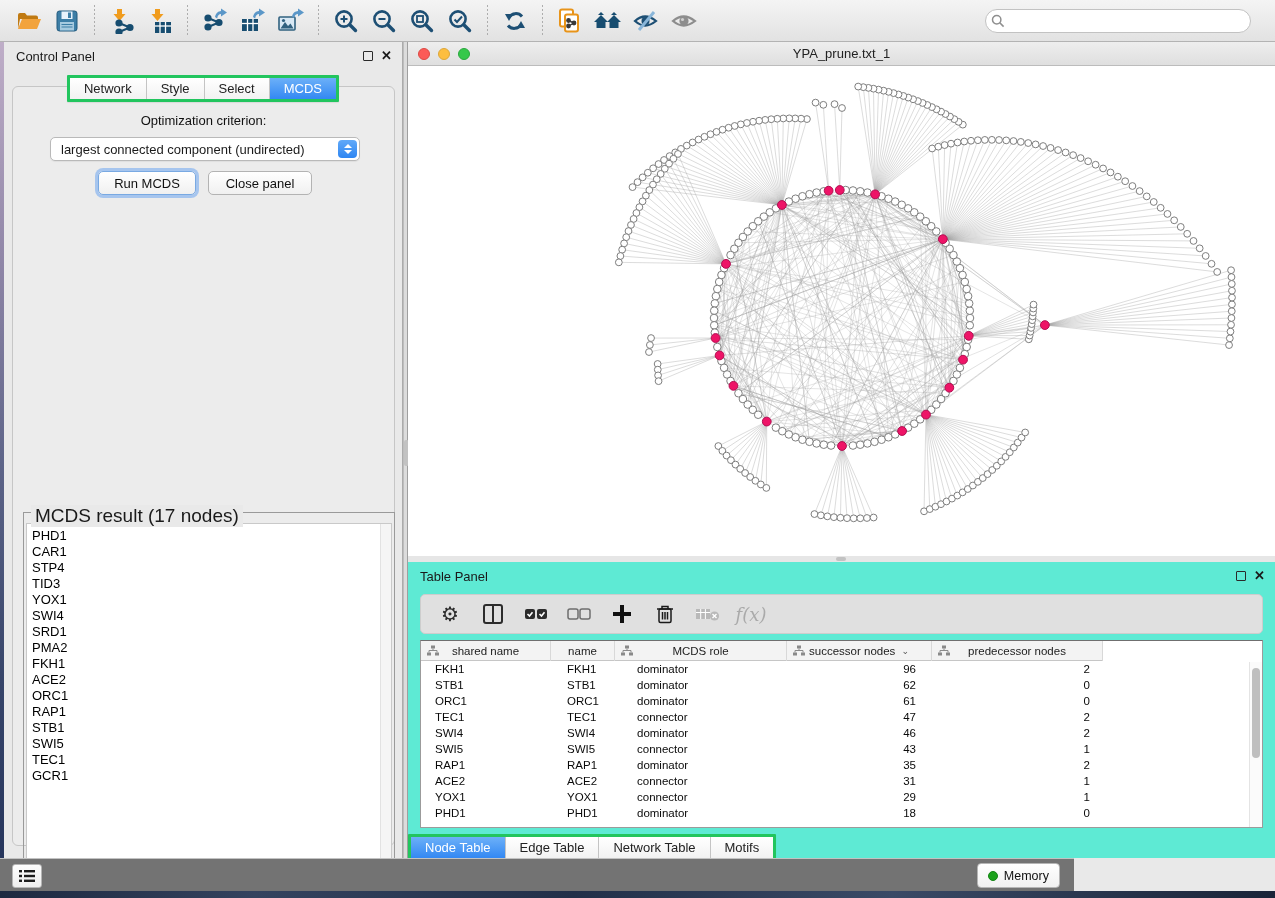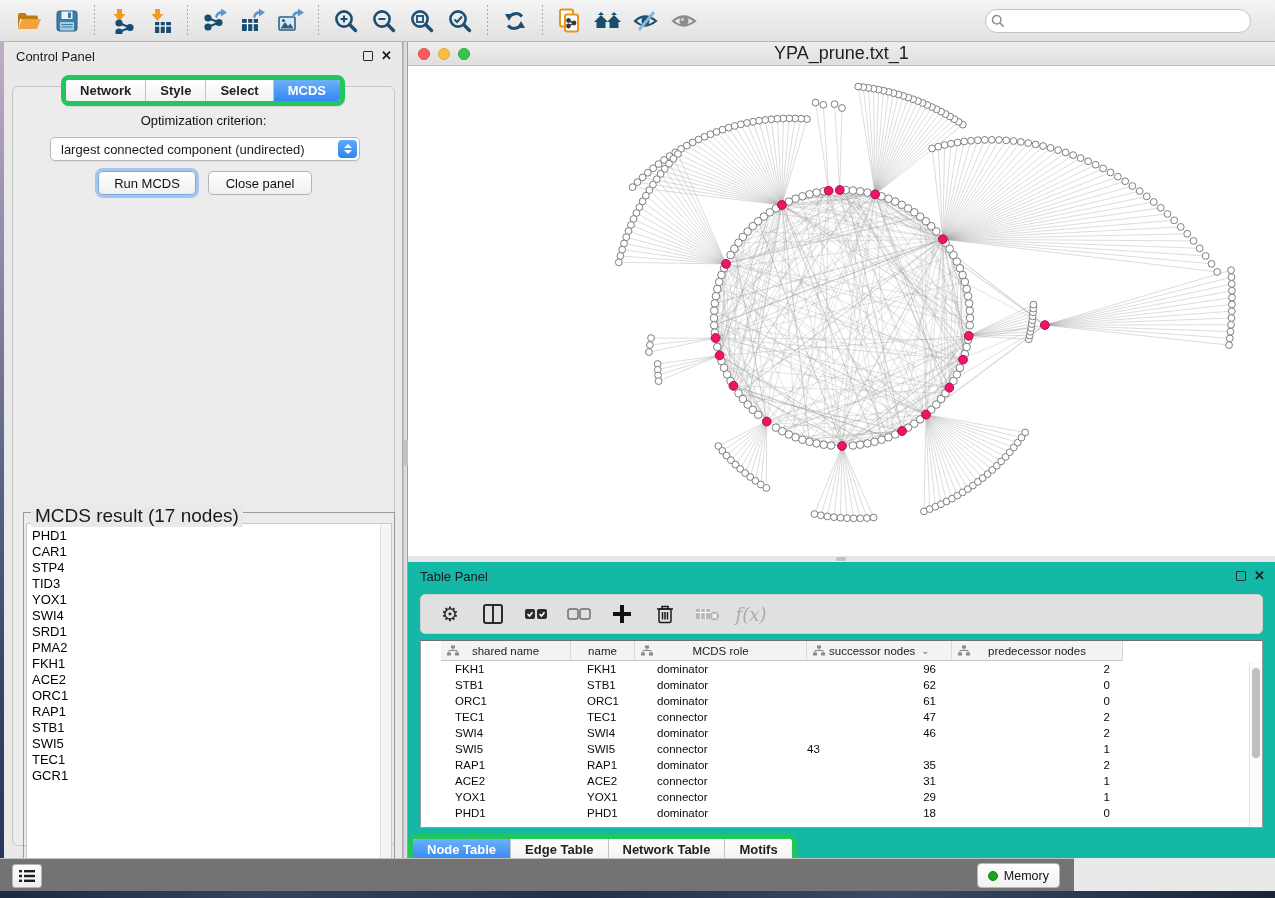--- a/index.html
+++ b/index.html
@@ -28,22 +28,22 @@
 
   
   #control-panel{position:absolute;left:4px;top:42px;width:399px;height:816px;
     background:#e9e9e9;border-right:1px solid #ababab;}
   .panel-title-row{height:26px;display:flex;align-items:center;padding:2px 10px 0 12px;font-size:13px;}
   .panel-title-row .win-btns{margin-left:auto;display:flex;align-items:center;gap:8px;}
   .float-btn{width:10px;height:10px;border:1.5px solid #2a2a2a;border-radius:1px;background:transparent;}
   .close-btn{font-size:13px;font-weight:bold;color:#1a1a1a;line-height:10px;}
 
   #cp-tabs{position:absolute;left:0;top:33px;width:100%;display:flex;justify-content:center;z-index:3;}
-  .seg{display:flex;border:5px solid #22c55e;border-radius:8px;overflow:hidden;background:#fff;
-    box-shadow:0 1px 1px rgba(0,0,0,.08);font-weight:bold;}
+  .seg{display:flex;border:3px solid #22c55e;border-radius:1px;overflow:hidden;background:#fff;
+    box-shadow:0 1px 1px rgba(0,0,0,.08);}
   .seg .seg-item{padding:3px 14px;font-size:13px;background:linear-gradient(#ffffff,#f2f2f2);
     border-right:1px solid #c4c4c4;color:#222;white-space:nowrap;}
   .seg .seg-item:last-child{border-right:none;}
   .seg .seg-item.active{background:linear-gradient(#6cb0f8,#3388f3);color:#fff;}
 
   #cp-body{position:absolute;left:8px;top:44px;width:383px;height:760px;
     border:1px solid #c6c6c6;border-radius:6px;background:#ececec;}
   #opt-label{margin-top:26px;text-align:center;font-size:13px;color:#111;}
   #criterion-select{position:absolute;left:37px;top:50px;width:310px;height:24px;background:#fff;
     border:1px solid #b9b9b9;border-radius:5px;display:flex;align-items:center;
@@ -75,33 +75,33 @@
   #h-grip{position:absolute;left:428px;top:1px;width:10px;height:4px;background:#c2c2c2;border-radius:2px;}
 
   
   #net-window{position:absolute;left:408px;top:42px;width:867px;height:514px;background:#fff;}
   #net-titlebar{height:24px;background:linear-gradient(#eeeeee,#dfdfdf);border-bottom:1px solid #bcbcbc;
     display:flex;align-items:center;padding:0 10px;position:relative;}
   .tl{width:12px;height:12px;border-radius:50%;margin-right:8px;flex:0 0 auto;}
   #tl-red{background:#fc5b57;border:1px solid #dd4a44;}
   #tl-yellow{background:#fdbe3f;border:1px solid #dda73a;}
   #tl-green{background:#35c84b;border:1px solid #2aa83e;}
-  #net-title{position:absolute;left:0;right:0;text-align:center;font-size:18px;color:#222;}
+  #net-title{position:absolute;left:0;right:0;text-align:center;font-size:13px;color:#222;}
   #net-canvas{position:relative;width:867px;height:490px;background:#fff;overflow:hidden;}
 
   
-  #table-panel{position:absolute;left:408px;top:562px;width:867px;height:296px;background:#14b8a6;}
+  #table-panel{position:absolute;left:408px;top:562px;width:867px;height:296px;background:#5eead4;}
   #tp-toolbar{position:absolute;left:12px;top:32px;width:843px;height:40px;background:#e0e0e0;
     border:1px solid #cdcdcd;border-radius:5px;display:flex;align-items:center;padding-left:16px;gap:17px;}
   .tp-icon{width:26px;height:26px;display:flex;align-items:center;justify-content:center;flex:0 0 auto;}
   #fx-icon{font-family:"DejaVu Serif",serif;font-style:italic;font-size:18px;color:#aaa;}
   #gear-glyph{font-size:20px;color:#2c2c2c;line-height:1;}
 
   #node-table{position:absolute;left:12px;top:78px;width:843px;height:188px;background:#fff;
-    border:1px solid #9b9b9b;border-top:1px solid #6f6f6f;overflow:hidden;padding-left:20px;}
+    border:1px solid #9b9b9b;border-top:1px solid #6f6f6f;overflow:hidden;}
   #nt-header{display:flex;height:20px;background:#f3f3f3;border-bottom:1px solid #c6c6c6;font-size:11.5px;color:#222;}
   .hcell{position:relative;display:flex;align-items:center;justify-content:center;
     border-right:1px solid #d8d8d8;flex:0 0 auto;height:20px;}
   .hcell .tree-ico{position:absolute;left:6px;top:4px;}
   .hcell .sort-chev{margin-left:6px;font-size:9px;color:#555;}
   .hfill{flex:1 1 auto;background:#fff;border-right:none;}
   .trow{display:flex;height:16px;font-size:11.5px;color:#0a0a0a;align-items:center;}
   .tcell{flex:0 0 auto;white-space:nowrap;overflow:hidden;}
   #nt-scroll{position:absolute;right:0;top:21px;bottom:0;width:13px;background:#fbfbfb;border-left:1px solid #e4e4e4;}
   #nt-thumb{position:absolute;left:2px;top:6px;width:8px;height:90px;background:#bfbfbf;border-radius:4px;}
@@ -1329,21 +1329,21 @@
             <div class="tcell" style="width: 130px; padding-left: 14px;">SWI4</div>
             <div class="tcell" style="width: 64px; padding-left: 16px;">SWI4</div>
             <div class="tcell" style="width: 172px; padding-left: 22px;">dominator</div>
             <div class="tcell" style="width: 145px; text-align: right; padding-right: 16px;">46</div>
             <div class="tcell" style="width: 171px; text-align: right; padding-right: 13px;">2</div>
           </div>
           <div class="trow">
             <div class="tcell" style="width: 130px; padding-left: 14px;">SWI5</div>
             <div class="tcell" style="width: 64px; padding-left: 16px;">SWI5</div>
             <div class="tcell" style="width: 172px; padding-left: 22px;">connector</div>
-            <div class="tcell" style="width: 145px; text-align: left; padding-right: 16px;">43</div>
+            <div class="tcell" style="width: 145px; text-align: right; padding-right: 16px;">43</div>
             <div class="tcell" style="width: 171px; text-align: right; padding-right: 13px;">1</div>
           </div>
           <div class="trow">
             <div class="tcell" style="width: 130px; padding-left: 14px;">RAP1</div>
             <div class="tcell" style="width: 64px; padding-left: 16px;">RAP1</div>
             <div class="tcell" style="width: 172px; padding-left: 22px;">dominator</div>
             <div class="tcell" style="width: 145px; text-align: right; padding-right: 16px;">35</div>
             <div class="tcell" style="width: 171px; text-align: right; padding-right: 13px;">2</div>
           </div>
           <div class="trow">

